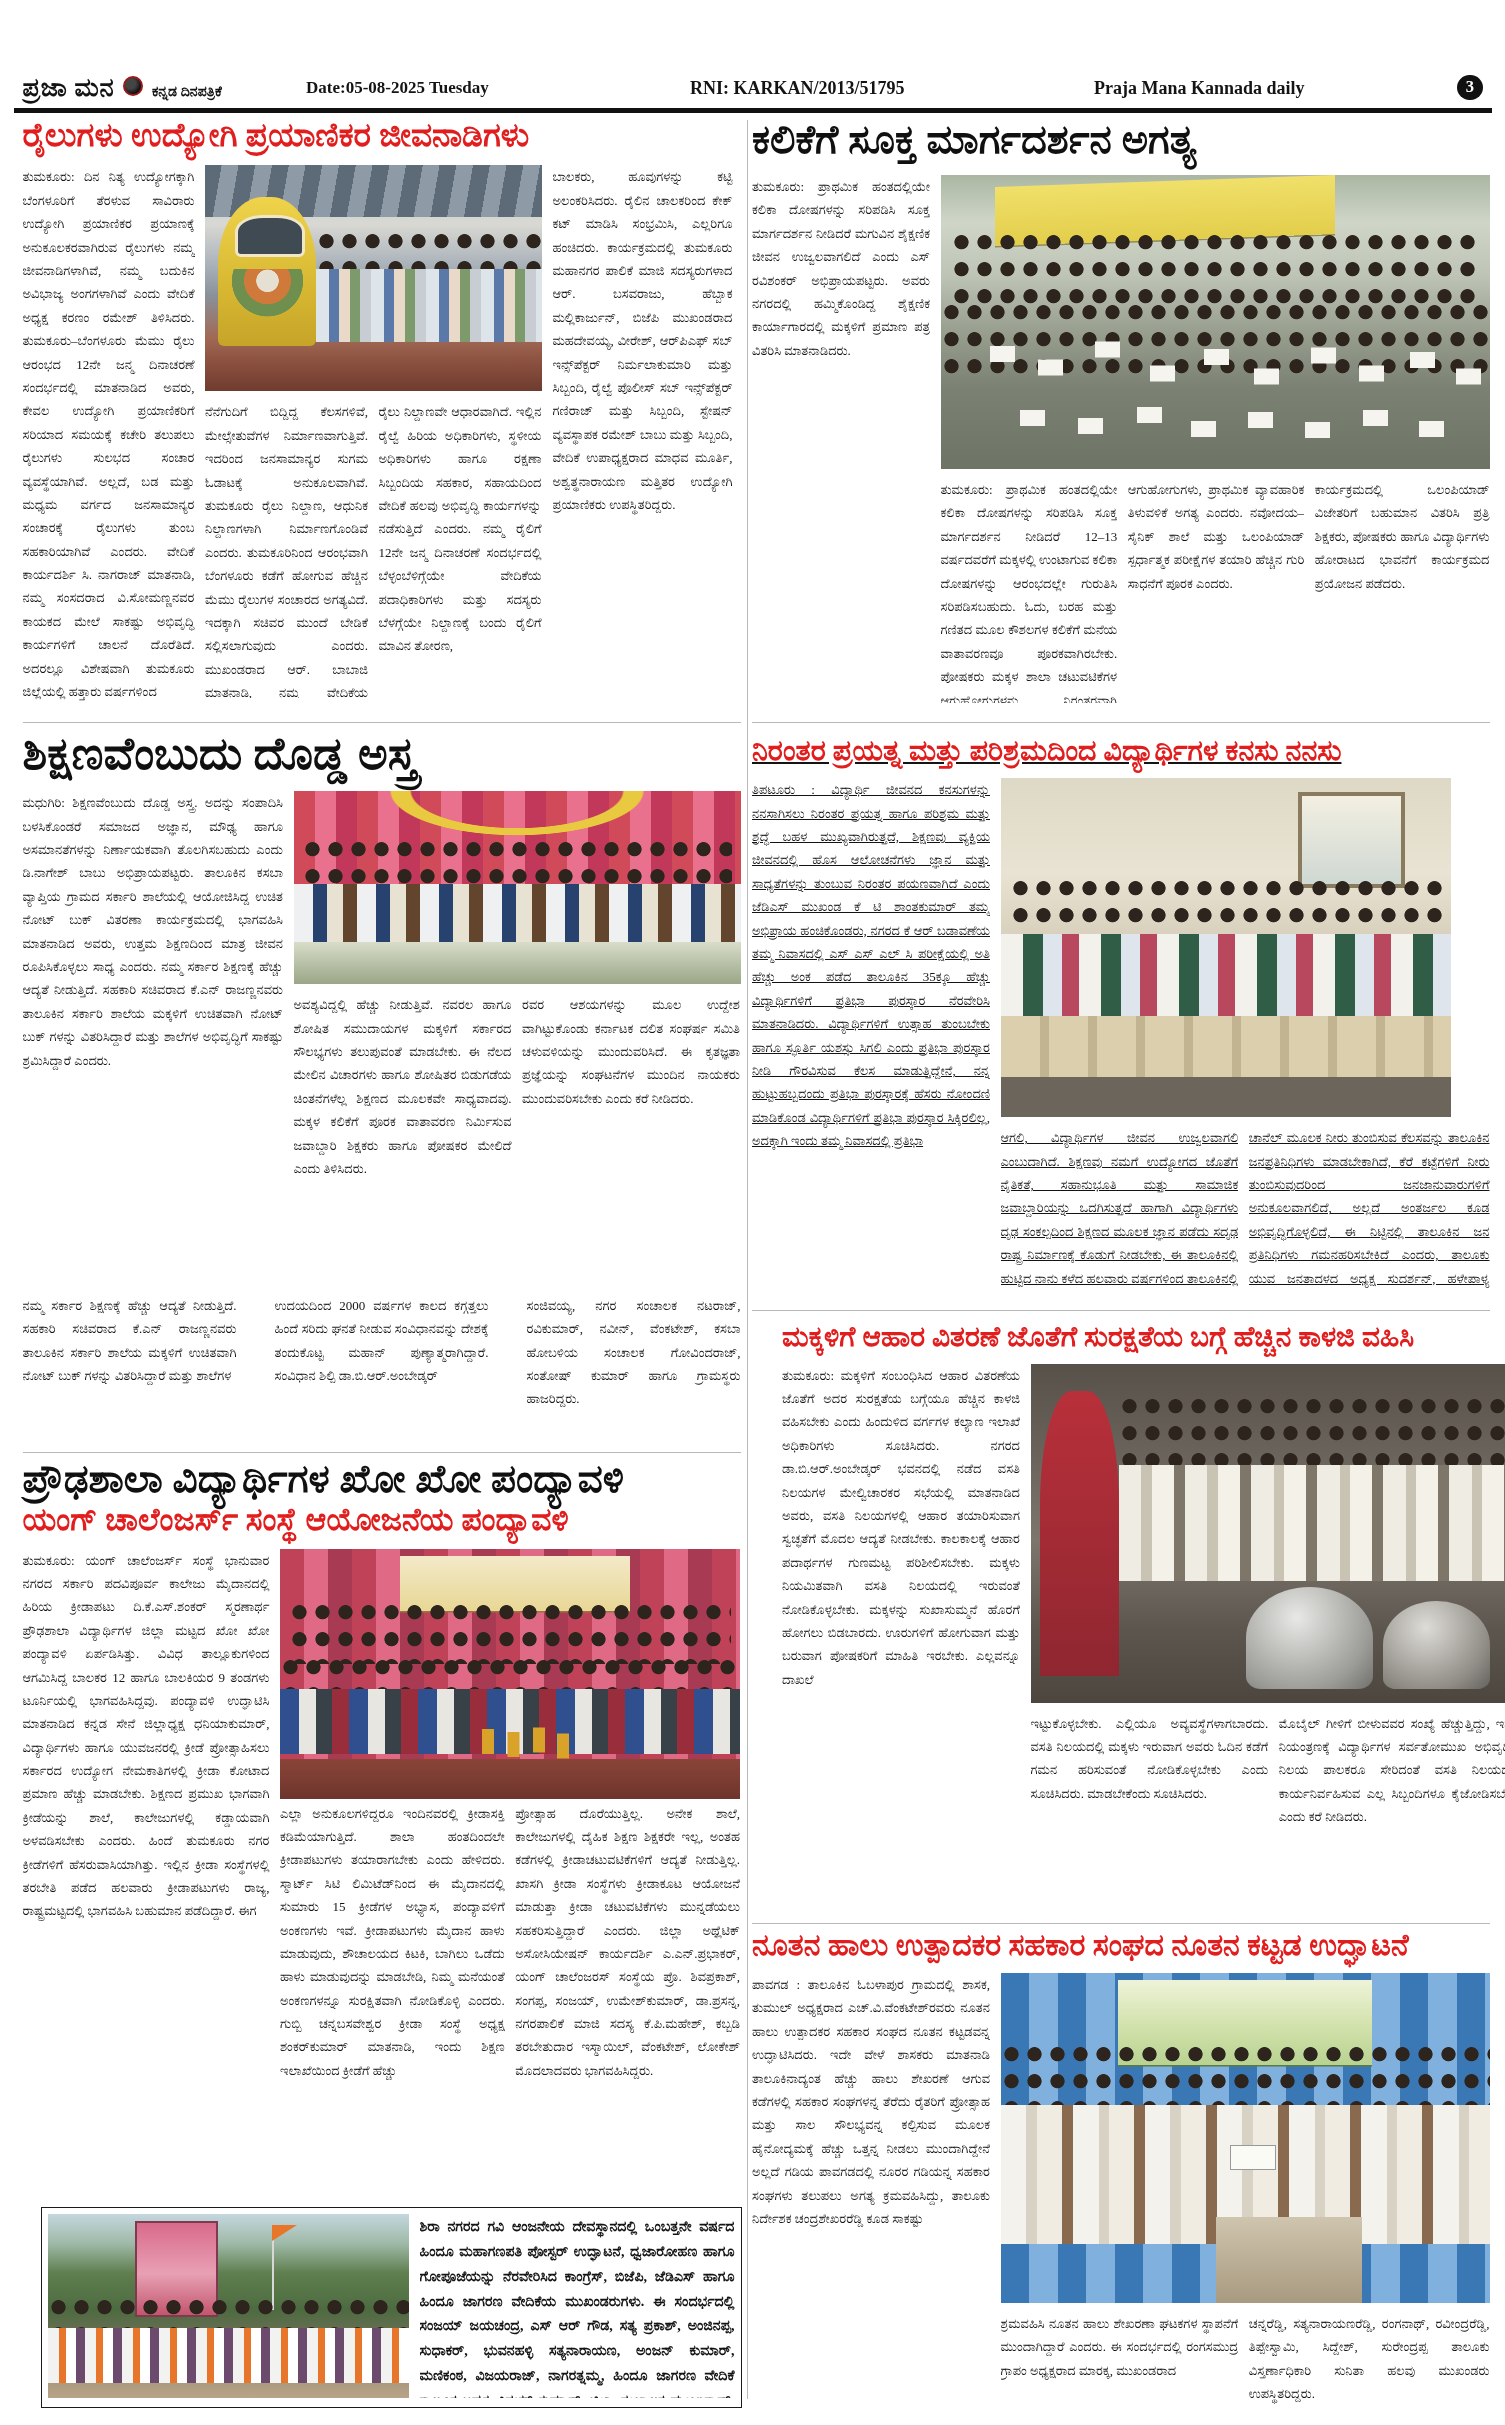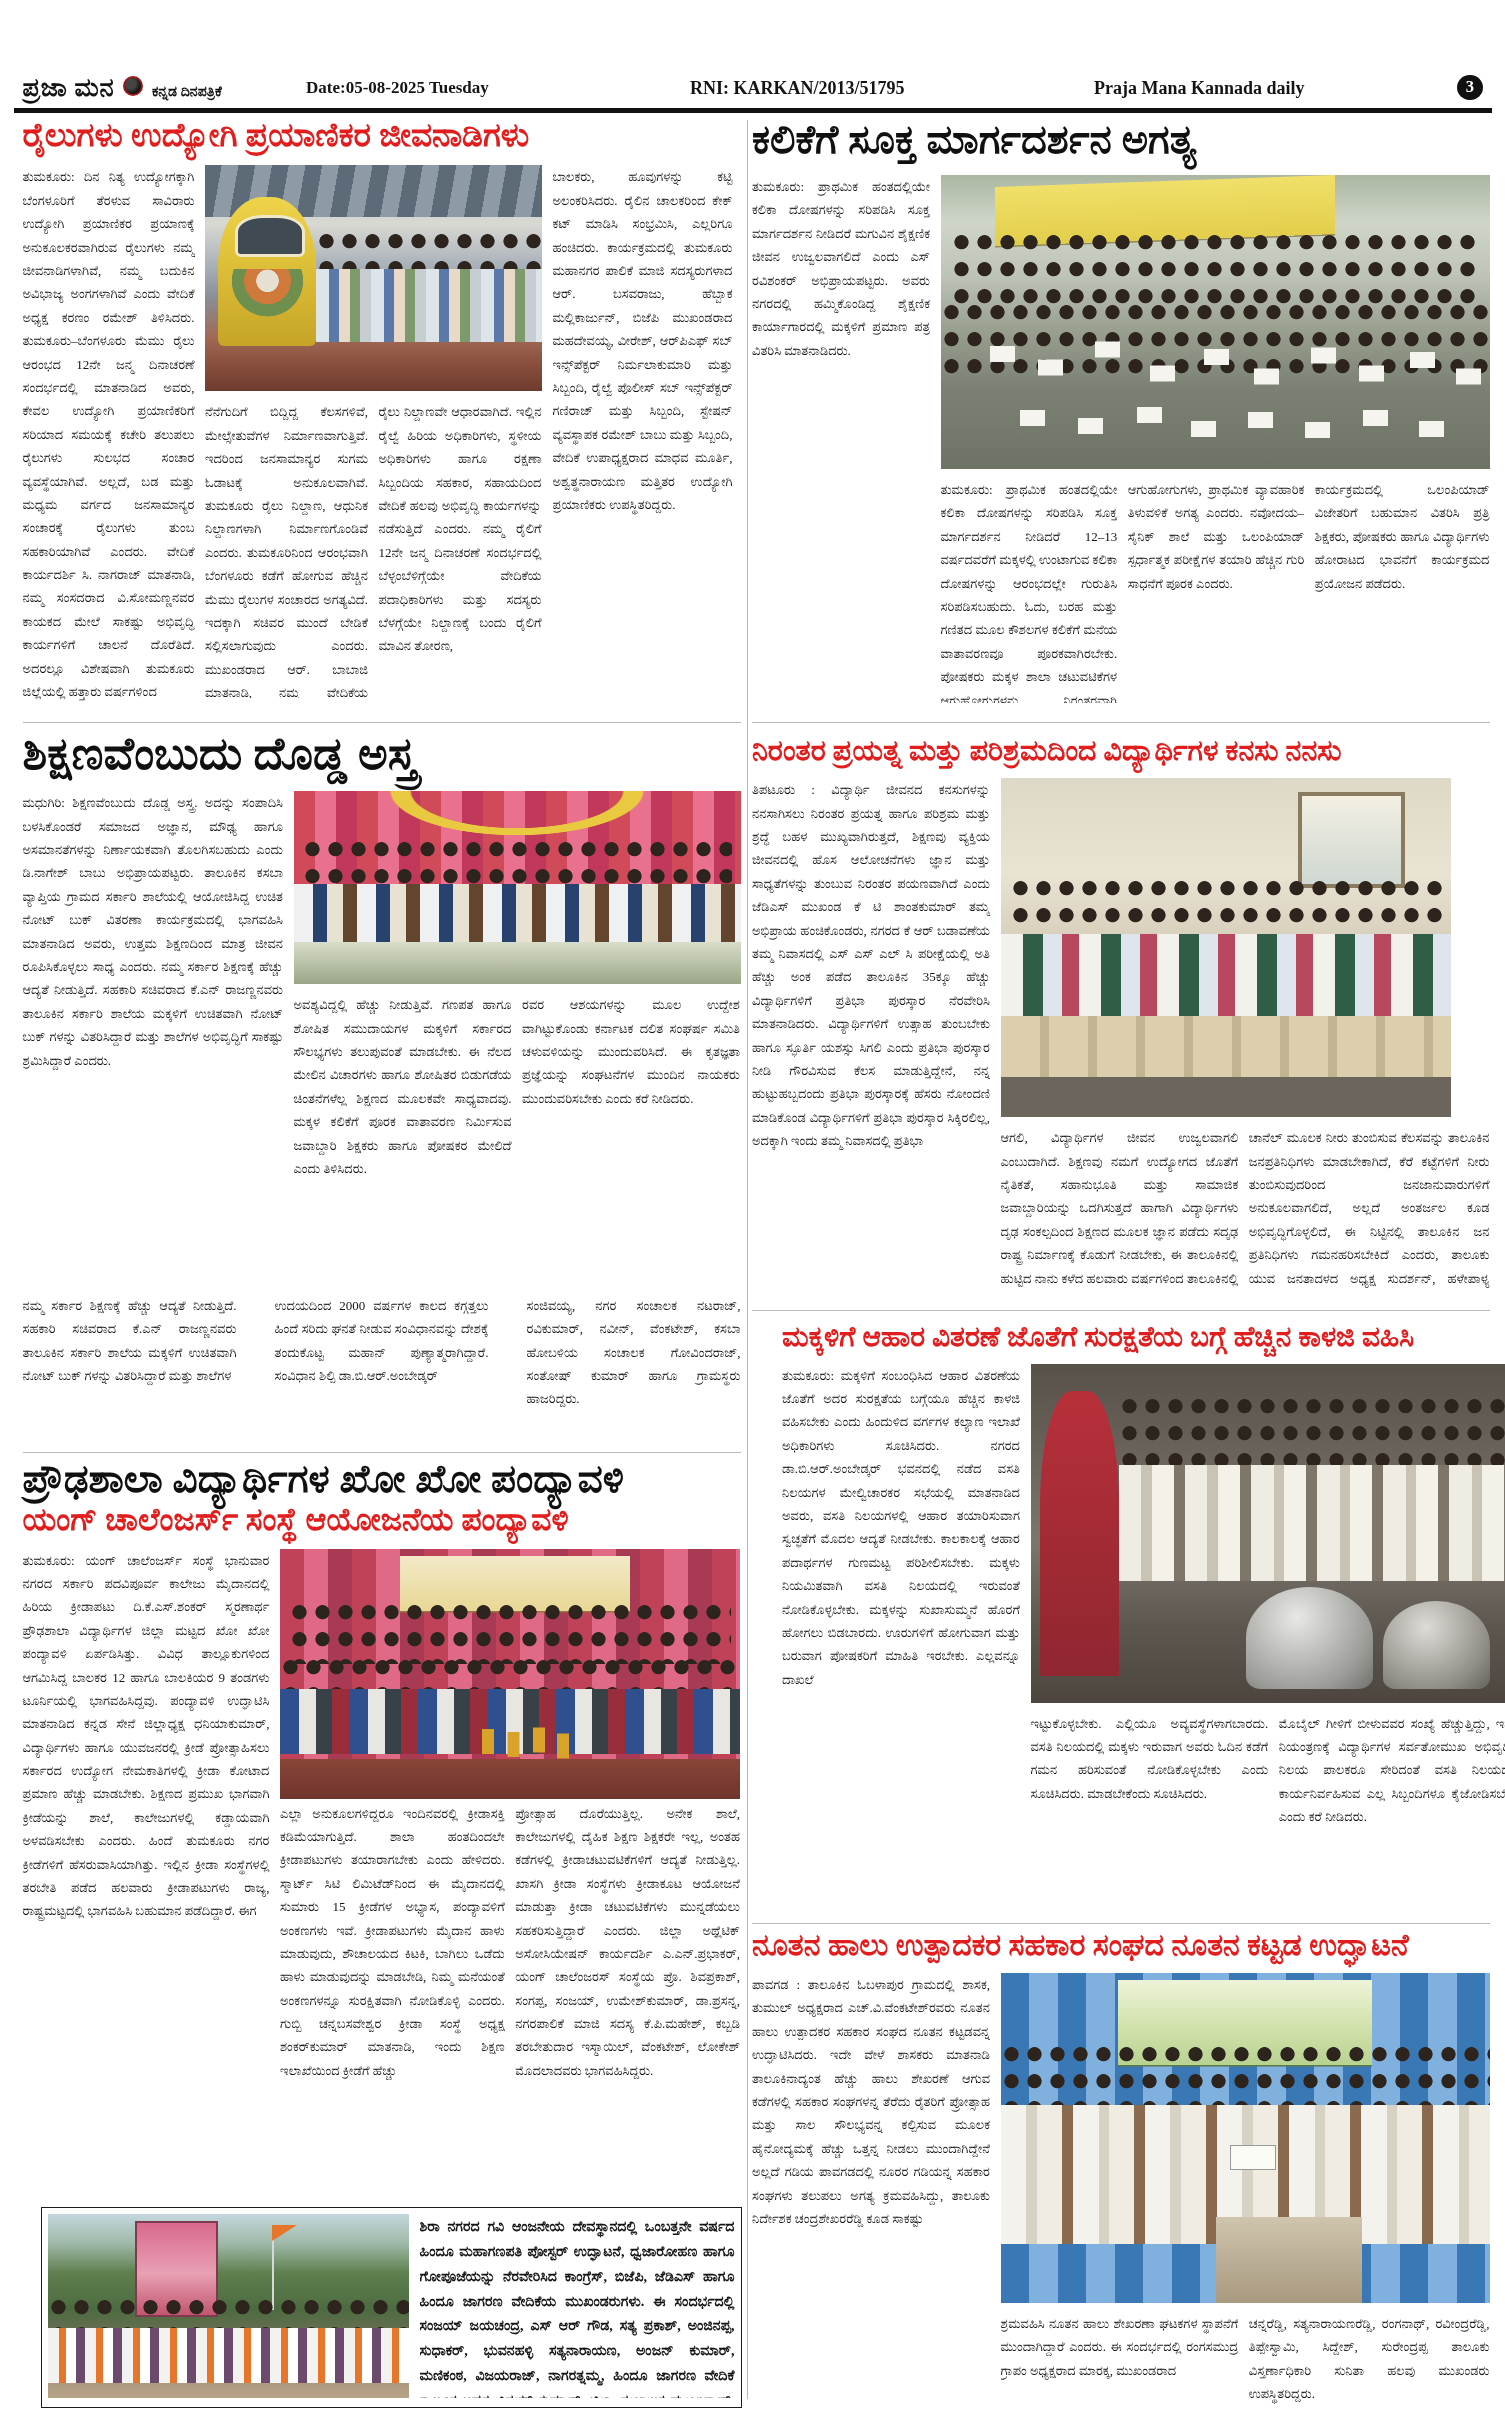--- a/index.html
+++ b/index.html
@@ -175,33 +175,33 @@
     <div class="cols" style="margin-top:10.5px;height:492px;">
       <div class="col" style="width:261px;height:492px;">ಮಧುಗಿರಿ: ಶಿಕ್ಷಣವೆಂಬುದು ದೊಡ್ಡ ಅಸ್ತ್ರ. ಅದನ್ನು ಸಂಪಾದಿಸಿ ಬಳಸಿಕೊಂಡರೆ ಸಮಾಜದ ಅಜ್ಞಾನ, ಮೌಢ್ಯ ಹಾಗೂ ಅಸಮಾನತೆಗಳನ್ನು ನಿರ್ಣಾಯಕವಾಗಿ ತೊಲಗಿಸಬಹುದು ಎಂದು ಡಿ.ನಾಗೇಶ್ ಬಾಬು ಅಭಿಪ್ರಾಯಪಟ್ಟರು. ತಾಲೂಕಿನ ಕಸಬಾ ವ್ಯಾಪ್ತಿಯ ಗ್ರಾಮದ ಸರ್ಕಾರಿ ಶಾಲೆಯಲ್ಲಿ ಆಯೋಜಿಸಿದ್ದ ಉಚಿತ ನೋಟ್ ಬುಕ್ ವಿತರಣಾ ಕಾರ್ಯಕ್ರಮದಲ್ಲಿ ಭಾಗವಹಿಸಿ ಮಾತನಾಡಿದ ಅವರು, ಉತ್ತಮ ಶಿಕ್ಷಣದಿಂದ ಮಾತ್ರ ಜೀವನ ರೂಪಿಸಿಕೊಳ್ಳಲು ಸಾಧ್ಯ ಎಂದರು. ನಮ್ಮ ಸರ್ಕಾರ ಶಿಕ್ಷಣಕ್ಕೆ ಹೆಚ್ಚು ಆದ್ಯತೆ ನೀಡುತ್ತಿದೆ. ಸಹಕಾರಿ ಸಚಿವರಾದ ಕೆ.ಎನ್ ರಾಜಣ್ಣನವರು ತಾಲೂಕಿನ ಸರ್ಕಾರಿ ಶಾಲೆಯ ಮಕ್ಕಳಿಗೆ ಉಚಿತವಾಗಿ ನೋಟ್ ಬುಕ್ ಗಳನ್ನು ವಿತರಿಸಿದ್ದಾರೆ ಮತ್ತು ಶಾಲೆಗಳ ಅಭಿವೃದ್ಧಿಗೆ ಸಾಕಷ್ಟು ಶ್ರಮಿಸಿದ್ದಾರೆ ಎಂದರು.</div>
       <div style="width:447px;">
         <div class="photo ph-dais" style="width:447px;height:193px;">
           <i class="garland2"></i>
             <i class="crowd heads"></i>
             <i class="bodies"></i>
             <i class="table"></i>
         </div>
         <div class="cols" style="margin-top:9px;height:282px;">
-          <div class="col" style="width:218px;height:282px;">ಅವಶ್ಯವಿದ್ದಲ್ಲಿ ಹೆಚ್ಚು ನೀಡುತ್ತಿವೆ. ಗಣಪತ ಹಾಗೂ ಶೋಷಿತ ಸಮುದಾಯಗಳ ಮಕ್ಕಳಿಗೆ ಸರ್ಕಾರದ ಸೌಲಭ್ಯಗಳು ತಲುಪುವಂತೆ ಮಾಡಬೇಕು. ಈ ನೆಲದ ಮೇಲಿನ ವಿಚಾರಗಳು ಹಾಗೂ ಶೋಷಿತರ ಬಿಡುಗಡೆಯ ಚಿಂತನೆಗಳೆಲ್ಲ ಶಿಕ್ಷಣದ ಮೂಲಕವೇ ಸಾಧ್ಯವಾದವು. ಮಕ್ಕಳ ಕಲಿಕೆಗೆ ಪೂರಕ ವಾತಾವರಣ ನಿರ್ಮಿಸುವ ಜವಾಬ್ದಾರಿ ಶಿಕ್ಷಕರು ಹಾಗೂ ಪೋಷಕರ ಮೇಲಿದೆ ಎಂದು ತಿಳಿಸಿದರು.</div>
+          <div class="col" style="width:218px;height:282px;">ಅವಶ್ಯವಿದ್ದಲ್ಲಿ ಹೆಚ್ಚು ನೀಡುತ್ತಿವೆ. ನವರಲ ಹಾಗೂ ಶೋಷಿತ ಸಮುದಾಯಗಳ ಮಕ್ಕಳಿಗೆ ಸರ್ಕಾರದ ಸೌಲಭ್ಯಗಳು ತಲುಪುವಂತೆ ಮಾಡಬೇಕು. ಈ ನೆಲದ ಮೇಲಿನ ವಿಚಾರಗಳು ಹಾಗೂ ಶೋಷಿತರ ಬಿಡುಗಡೆಯ ಚಿಂತನೆಗಳೆಲ್ಲ ಶಿಕ್ಷಣದ ಮೂಲಕವೇ ಸಾಧ್ಯವಾದವು. ಮಕ್ಕಳ ಕಲಿಕೆಗೆ ಪೂರಕ ವಾತಾವರಣ ನಿರ್ಮಿಸುವ ಜವಾಬ್ದಾರಿ ಶಿಕ್ಷಕರು ಹಾಗೂ ಪೋಷಕರ ಮೇಲಿದೆ ಎಂದು ತಿಳಿಸಿದರು.</div>
           <div class="col" style="width:218px;height:282px;">ರವರ ಆಶಯಗಳನ್ನು ಮೂಲ ಉದ್ದೇಶ ವಾಗಿಟ್ಟುಕೊಂಡು ಕರ್ನಾಟಕ ದಲಿತ ಸಂಘರ್ಷ ಸಮಿತಿ ಚಳುವಳಿಯನ್ನು ಮುಂದುವರಿಸಿದೆ. ಈ ಕೃತಜ್ಞತಾ ಪ್ರಜ್ಞೆಯನ್ನು ಸಂಘಟನೆಗಳ ಮುಂದಿನ ನಾಯಕರು ಮುಂದುವರಿಸಬೇಕು ಎಂದು ಕರೆ ನೀಡಿದರು.</div>
         </div>
       </div>
     </div>
     <div class="cols" style="margin-top:10.5px;height:129px;gap:38px;">
       <div class="col" style="width:232px;height:129px;">ನಮ್ಮ ಸರ್ಕಾರ ಶಿಕ್ಷಣಕ್ಕೆ ಹೆಚ್ಚು ಆದ್ಯತೆ ನೀಡುತ್ತಿದೆ. ಸಹಕಾರಿ ಸಚಿವರಾದ ಕೆ.ಎನ್ ರಾಜಣ್ಣನವರು ತಾಲೂಕಿನ ಸರ್ಕಾರಿ ಶಾಲೆಯ ಮಕ್ಕಳಿಗೆ ಉಚಿತವಾಗಿ ನೋಟ್ ಬುಕ್ ಗಳನ್ನು ವಿತರಿಸಿದ್ದಾರೆ ಮತ್ತು ಶಾಲೆಗಳ</div>
       <div class="col" style="width:232px;height:129px;">ಉದಯದಿಂದ 2000 ವರ್ಷಗಳ ಕಾಲದ ಕಗ್ಗತ್ತಲು ಹಿಂದೆ ಸರಿದು ಘನತೆ ನೀಡುವ ಸಂವಿಧಾನವನ್ನು ದೇಶಕ್ಕೆ ತಂದುಕೊಟ್ಟ ಮಹಾನ್ ಪುಣ್ಯಾತ್ಮರಾಗಿದ್ದಾರೆ. ಸಂವಿಧಾನ ಶಿಲ್ಪಿ ಡಾ.ಬಿ.ಆರ್.ಅಂಬೇಡ್ಕರ್</div>
       <div class="col" style="width:232px;height:129px;">ಸಂಜಿವಯ್ಯ, ನಗರ ಸಂಚಾಲಕ ನಟರಾಜ್, ರವಿಕುಮಾರ್, ನವೀನ್, ವೆಂಕಟೇಶ್, ಕಸಬಾ ಹೋಬಳಿಯ ಸಂಚಾಲಕ ಗೋವಿಂದರಾಜ್, ಸಂತೋಷ್ ಕುಮಾರ್ ಹಾಗೂ ಗ್ರಾಮಸ್ಥರು ಹಾಜರಿದ್ದರು.</div>
     </div>
   </section>
 
-  <section class="article" style="left:752px;top:735px;width:738px;height:570px;">
+  <section class="article" style="left:752px;top:735px;width:738px;height:570px;text-decoration:underline;">
     <h1 class="hl red" style="font-size:28.5px;">ನಿರಂತರ ಪ್ರಯತ್ನ ಮತ್ತು ಪರಿಶ್ರಮದಿಂದ ವಿದ್ಯಾರ್ಥಿಗಳ ಕನಸು ನನಸು</h1>
     <div class="cols" style="margin-top:10.5px;height:519px;">
       <div class="col" style="width:238px;height:519px;">ತಿಪಟೂರು : ವಿದ್ಯಾರ್ಥಿ ಜೀವನದ ಕನಸುಗಳನ್ನು ನನಸಾಗಿಸಲು ನಿರಂತರ ಪ್ರಯತ್ನ ಹಾಗೂ ಪರಿಶ್ರಮ ಮತ್ತು ಶ್ರದ್ಧೆ ಬಹಳ ಮುಖ್ಯವಾಗಿರುತ್ತದೆ, ಶಿಕ್ಷಣವು ವ್ಯಕ್ತಿಯ ಜೀವನದಲ್ಲಿ ಹೊಸ ಆಲೋಚನೆಗಳು ಜ್ಞಾನ ಮತ್ತು ಸಾಧ್ಯತೆಗಳನ್ನು ತುಂಬುವ ನಿರಂತರ ಪಯಣವಾಗಿದೆ ಎಂದು ಜೆಡಿಎಸ್ ಮುಖಂಡ ಕೆ ಟಿ ಶಾಂತಕುಮಾರ್ ತಮ್ಮ ಅಭಿಪ್ರಾಯ ಹಂಚಿಕೊಂಡರು, ನಗರದ ಕೆ ಆರ್ ಬಡಾವಣೆಯ ತಮ್ಮ ನಿವಾಸದಲ್ಲಿ ಎಸ್ ಎಸ್ ಎಲ್ ಸಿ ಪರೀಕ್ಷೆಯಲ್ಲಿ ಅತಿ ಹೆಚ್ಚು ಅಂಕ ಪಡೆದ ತಾಲೂಕಿನ 35ಕ್ಕೂ ಹೆಚ್ಚು ವಿದ್ಯಾರ್ಥಿಗಳಿಗೆ ಪ್ರತಿಭಾ ಪುರಸ್ಕಾರ ನೆರವೇರಿಸಿ ಮಾತನಾಡಿದರು. ವಿದ್ಯಾರ್ಥಿಗಳಿಗೆ ಉತ್ಸಾಹ ತುಂಬಬೇಕು ಹಾಗೂ ಸ್ಫೂರ್ತಿ ಯಶಸ್ಸು ಸಿಗಲಿ ಎಂದು ಪ್ರತಿಭಾ ಪುರಸ್ಕಾರ ನೀಡಿ ಗೌರವಿಸುವ ಕೆಲಸ ಮಾಡುತ್ತಿದ್ದೇನೆ, ನನ್ನ ಹುಟ್ಟುಹಬ್ಬದಂದು ಪ್ರತಿಭಾ ಪುರಸ್ಕಾರಕ್ಕೆ ಹೆಸರು ನೋಂದಣಿ ಮಾಡಿಕೊಂಡ ವಿದ್ಯಾರ್ಥಿಗಳಿಗೆ ಪ್ರತಿಭಾ ಪುರಸ್ಕಾರ ಸಿಕ್ಕಿರಲಿಲ್ಲ, ಅದಕ್ಕಾಗಿ ಇಂದು ತಮ್ಮ ನಿವಾಸದಲ್ಲಿ ಪ್ರತಿಭಾ</div>
       <div style="width:489px;">
         <div class="photo ph-class" style="width:450px;height:339px;">
           <i class="window"></i>
             <i class="crowd heads"></i>
             <i class="bodies"></i>
             <i class="chairs"></i>
             <i class="floor"></i>

